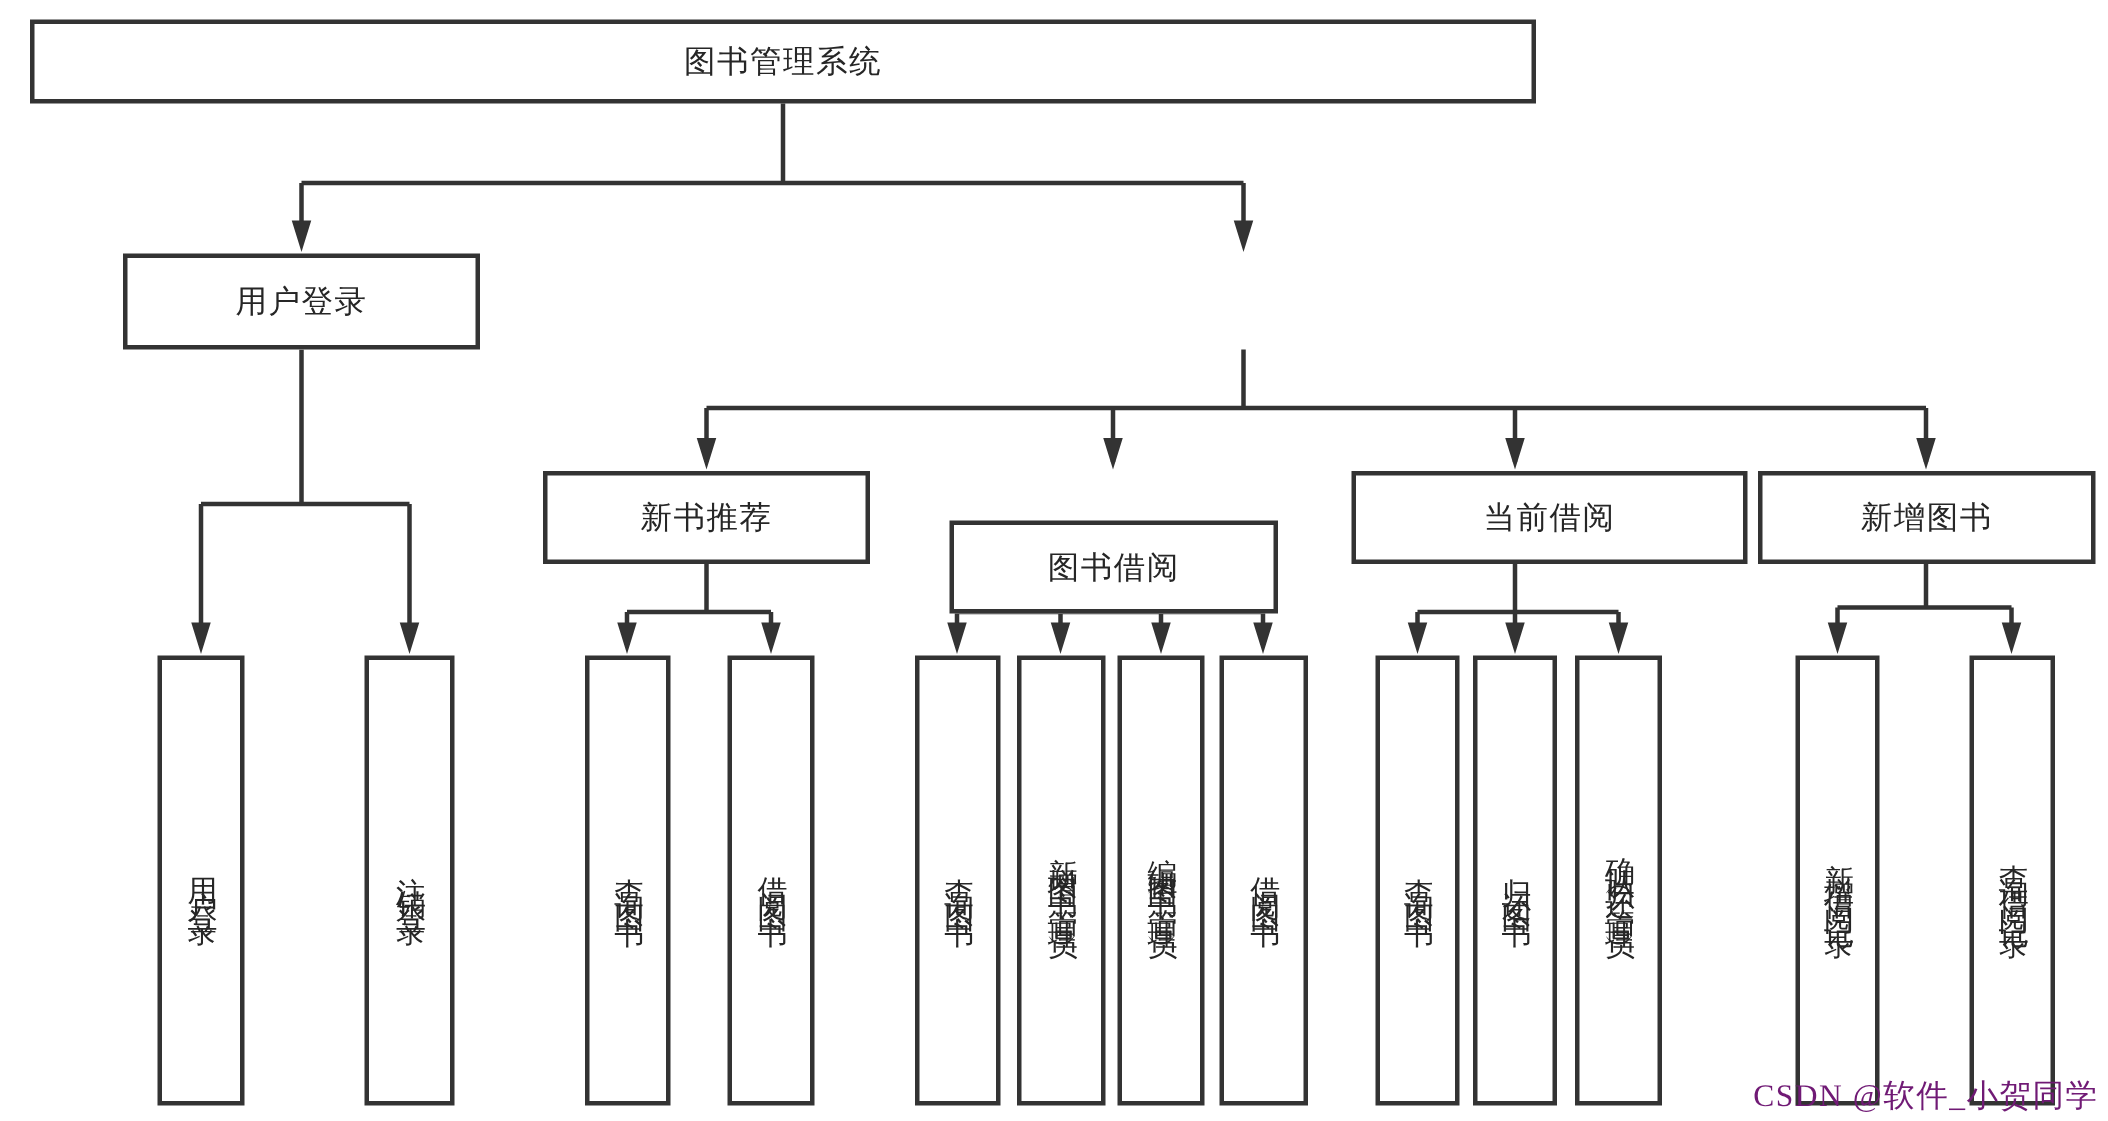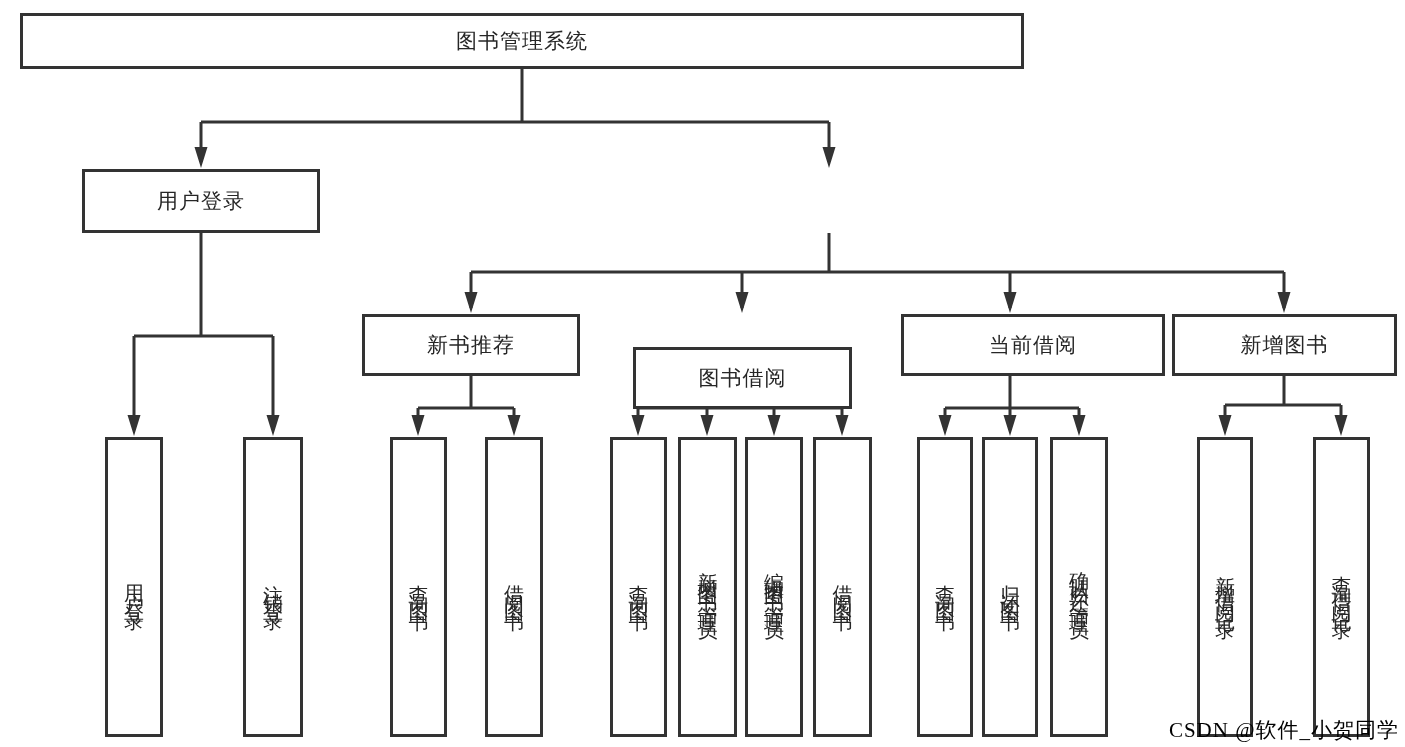--- a/index.html
+++ b/index.html
@@ -48,21 +48,21 @@
   .f7{left:745px;width:58px;}
   .f8{left:813px;width:59px;}
   .f9{left:917px;width:56px;}
   .f10{left:982px;width:56px;}
   .f11{left:1050px;width:58px;}
   .f12{left:1197px;width:56px;}
   .f13{left:1313px;width:57px;}
   .watermark{
     position:absolute;
     right:6px;bottom:3px;
-    color:#000000;
+    color:#701a75;
     font-size:21px;
     letter-spacing:1px;
     z-index:3;
     white-space:nowrap;
   }
 </style>
 </head>
 <body>
 
 <div id="canvas">

